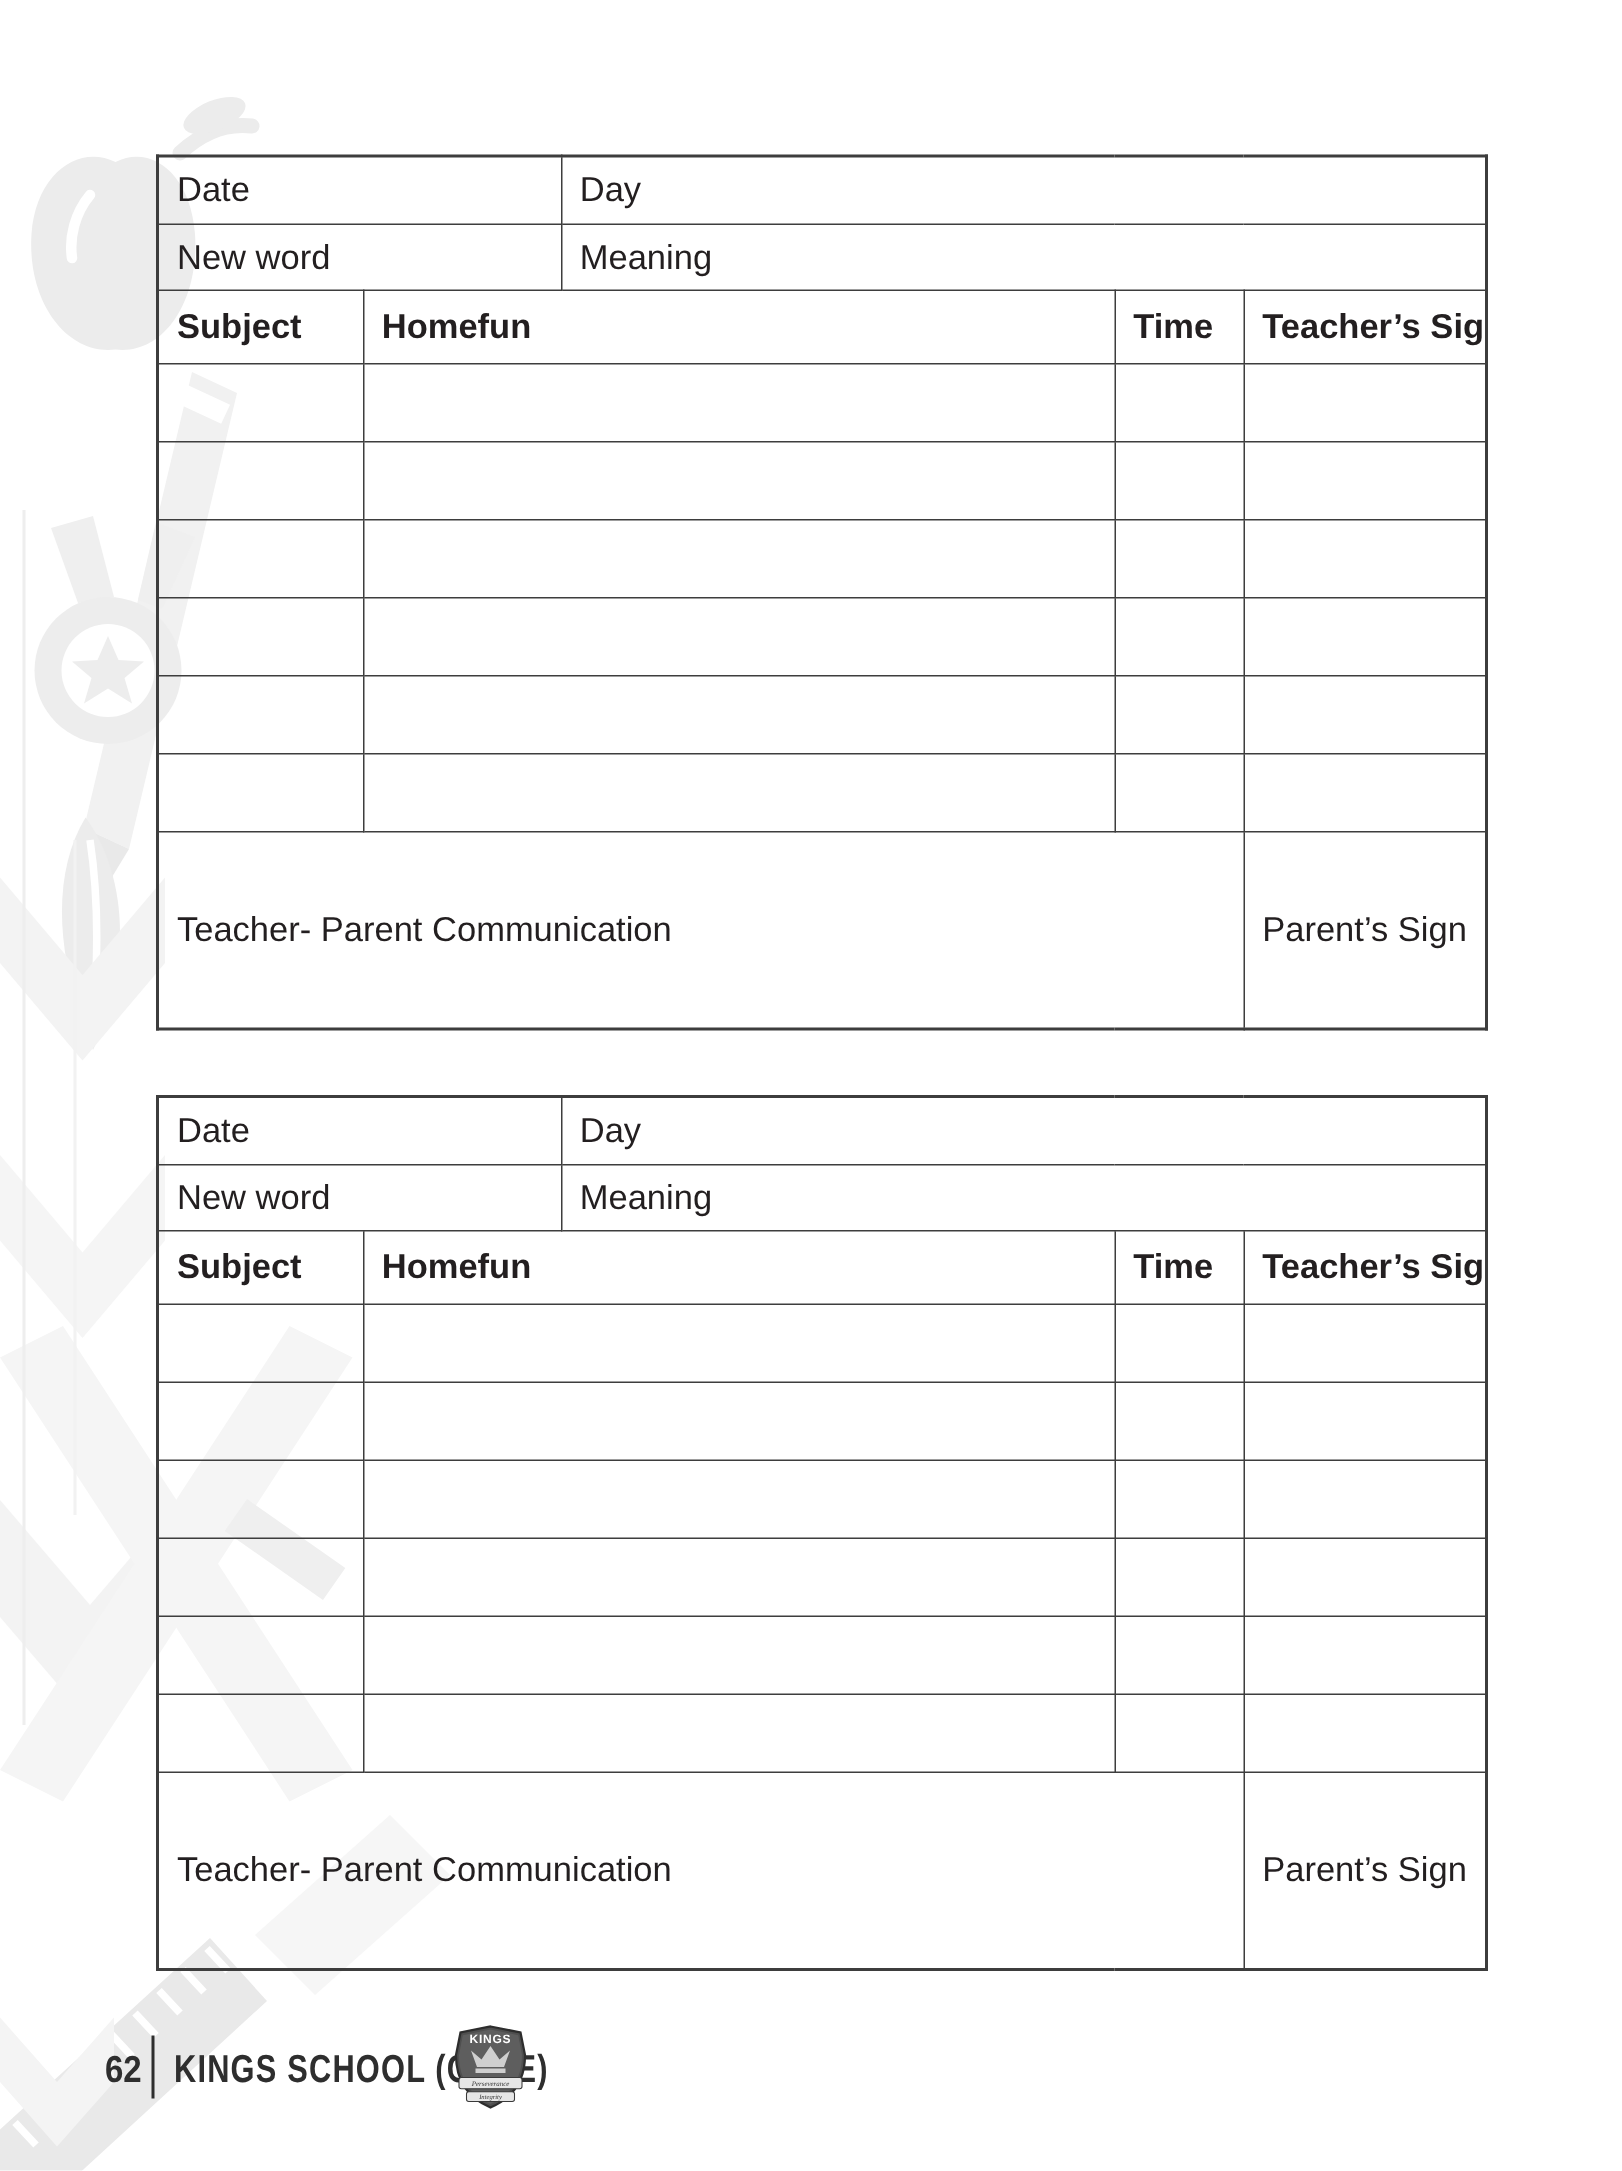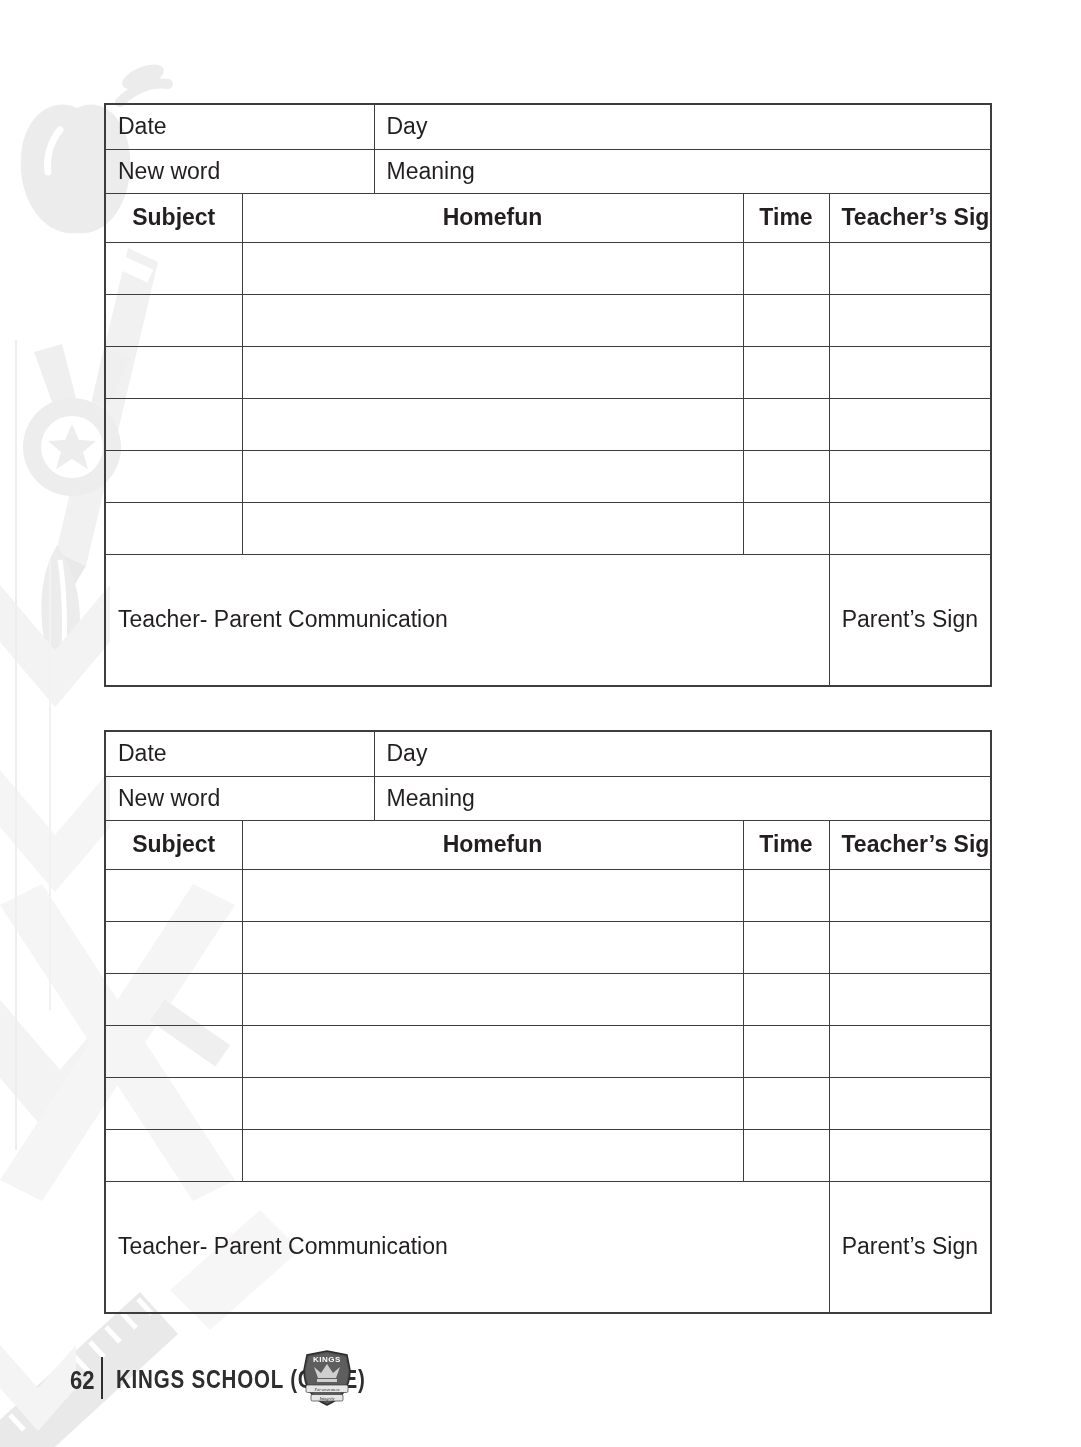--- a/index.html
+++ b/index.html
@@ -31,26 +31,26 @@
     font-size: 23px;
     vertical-align: middle;
     overflow: hidden;
     white-space: nowrap;
   }
   tr.rh1 { height: 45px; }
   tr.rh2 { height: 44px; margin-top: 12px; }
   tr.rhh { height: 49px; }
   tr.rhd { height: 52px; }
   tr.rhc { height: 132px; }
-  td.b { font-weight: bold; text-align: center; }
-  td.c { text-align: center; }
+  td.b { font-weight: bold; }
+  td.c { }
   td.time  { font-size: 22px; padding: 0 4px; }
   td.tsign { font-size: 21px; padding: 0 4px; }
   td.comm  { vertical-align: top; padding-top: 12px; }
-  td.psign { vertical-align: top; padding-top: 12px; padding-left: 10px; padding-right: 2px; font-size: 22px; text-align: right; }
+  td.psign { vertical-align: top; padding-top: 12px; padding-left: 10px; padding-right: 2px; font-size: 22px; }
 
   .footer { position: absolute; left: 0; top: 1348px; width: 1081px; height: 70px; z-index: 1; }
   .page-num {
     position: absolute; left: 70px; top: 18px;
     font-size: 25px; font-weight: bold; color: #2e2e2e;
     transform: scaleX(0.88); transform-origin: left center;
   }
   .footer-divider {
     position: absolute; left: 101px; top: 9px;
     width: 2px; height: 42px; background: #2e2e2e;

